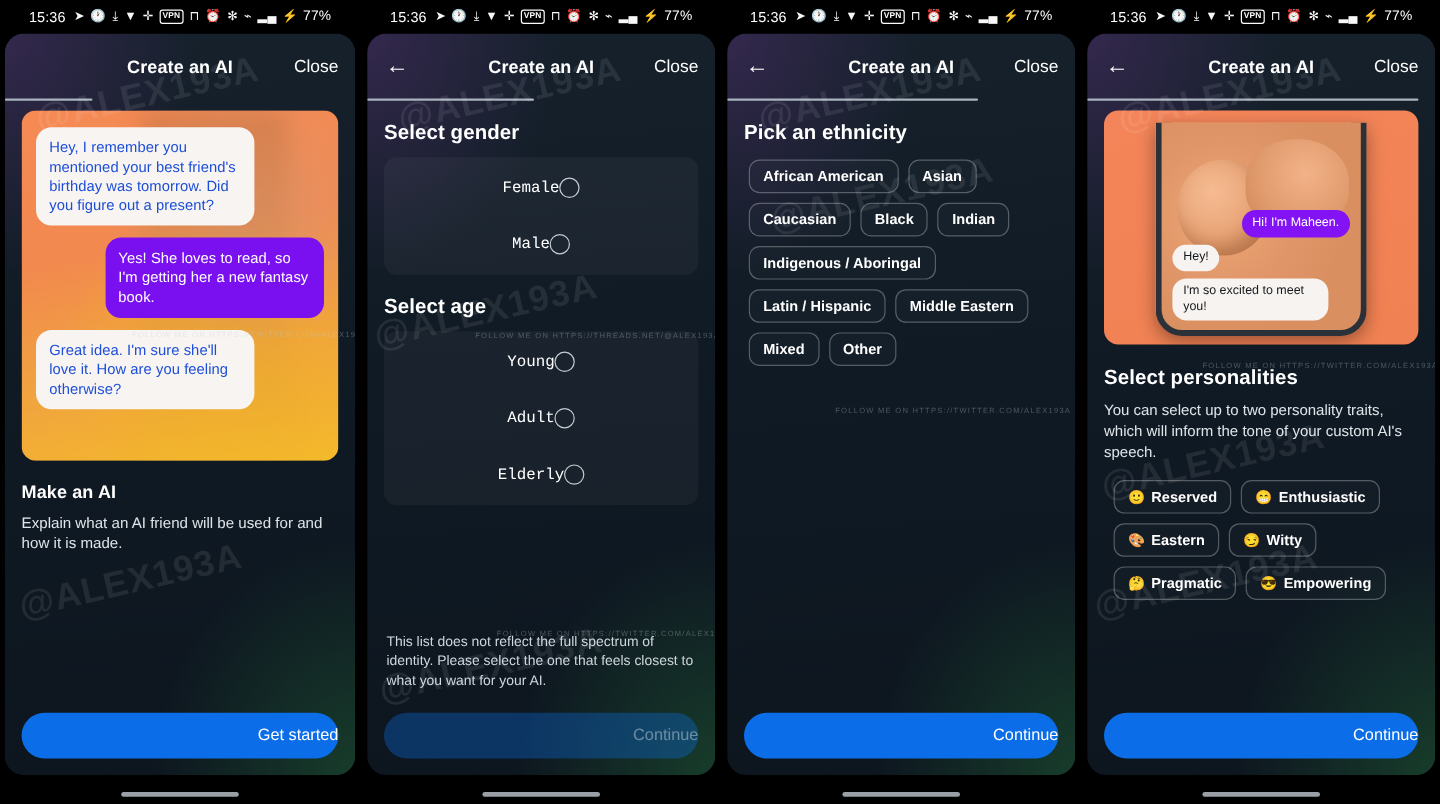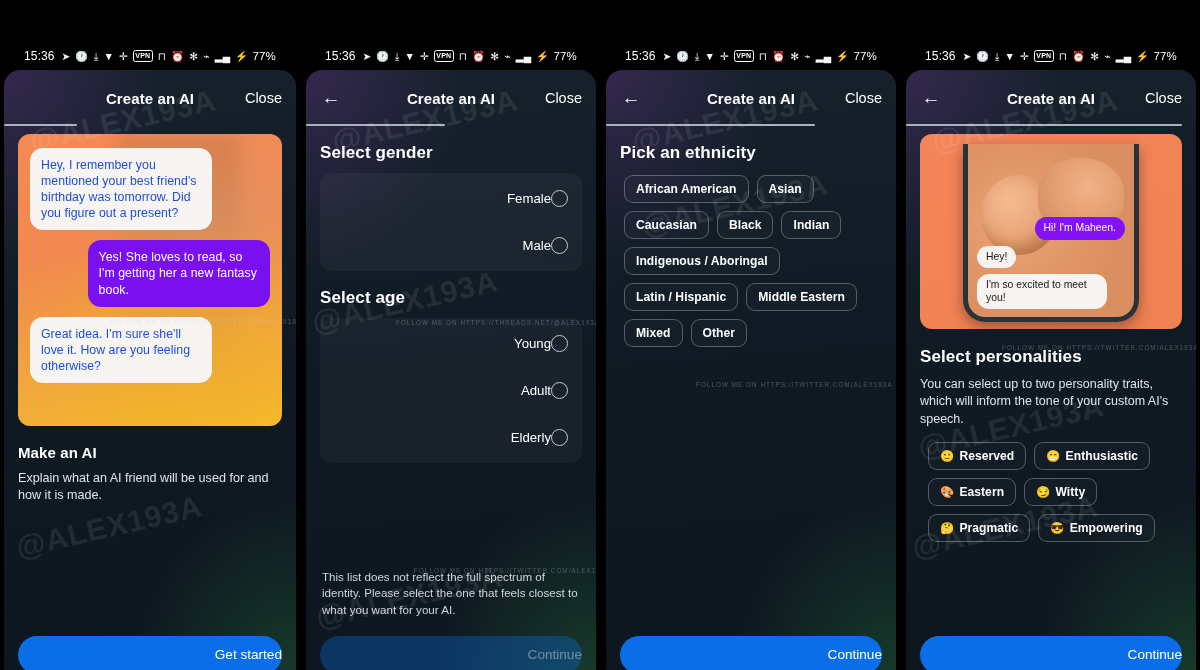--- a/index.html
+++ b/index.html
@@ -2,21 +2,21 @@
 <html><head>
 <meta charset="utf-8">
 <style>
   * { box-sizing: border-box; margin: 0; padding: 0; }
   html, body {
     width: 1200px; height: 670px;
     background: #000;
     font-family: "Liberation Sans", sans-serif;
     overflow: hidden;
   }
-  .screens { display: flex; width: 1200px; height: 549px; background:#000;margin-top:42px; }
+  .screens { display: flex; width: 1200px; height: 549px; background:#000; }
   .phone {
     position: relative;
     width: 300px; height: 670px;
     background: #000;
     display: flex; flex-direction: column;
     overflow: hidden;
   }
   .phone + .phone { border-left: 2px solid #000; }
 
   
@@ -155,24 +155,25 @@
   .head-eth { margin-top: 17px; }
 
   
   .card {
     margin-top: 10px;
     background: rgba(255,255,255,.045);
     border-radius: 11px;
     padding: 2px 0;
   }
   .opt {
-    display: flex; align-items: center; justify-content: flex-end;
+    display: flex; align-items: center; justify-content: center;
     padding: 0 14px;
     min-height: 47px;
     cursor: pointer;
+    font-family: Liberation Mono, monospace;
   }
   .opt-label {
     color: #fff; font-size: 13.2px;
     line-height: 1.32;
     max-width: 60px;
     word-break: break-all;
   }
   .radio {
     width: 17px; height: 17px; flex: 0 0 17px;
     border: 1.6px solid #c3cbd3;

